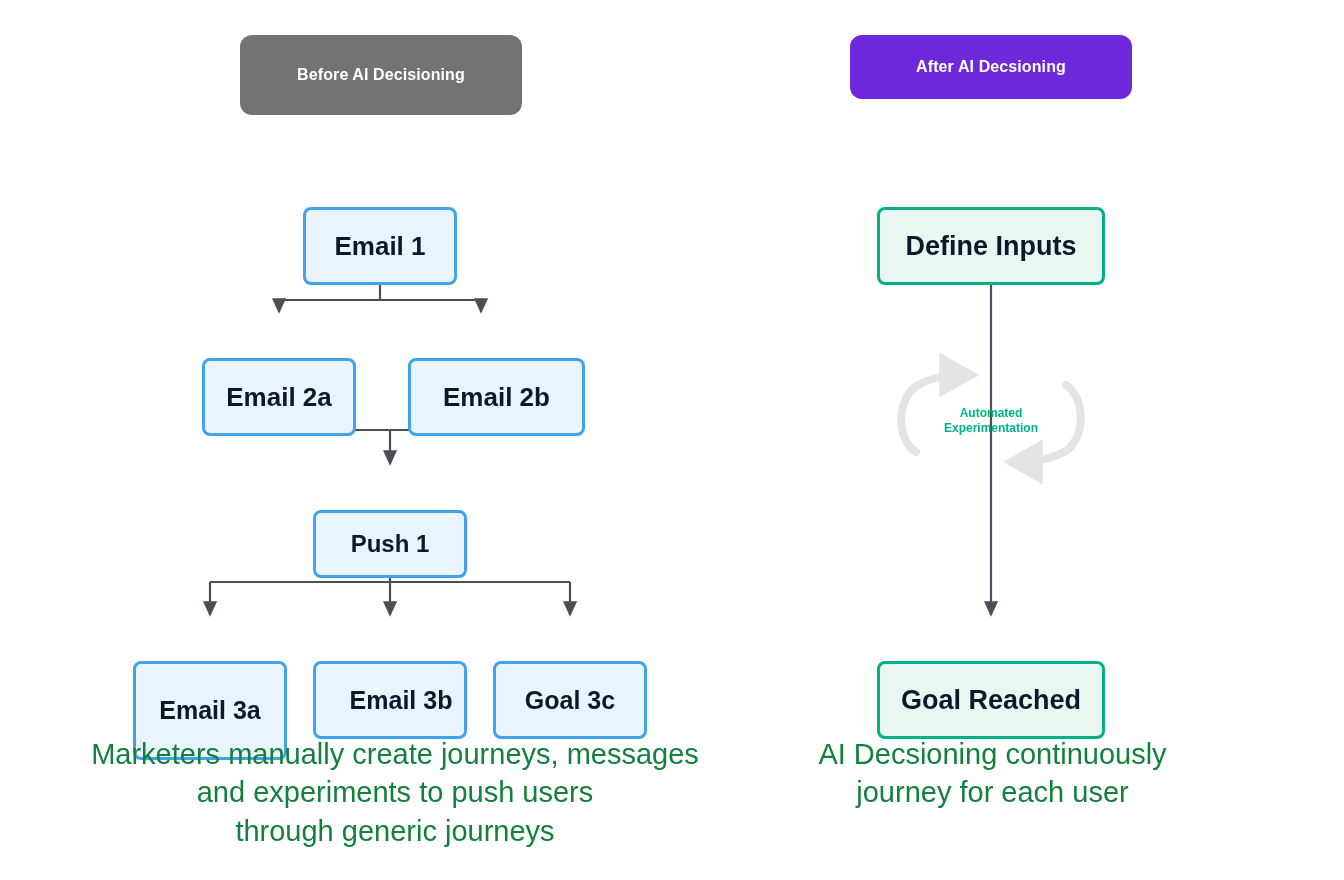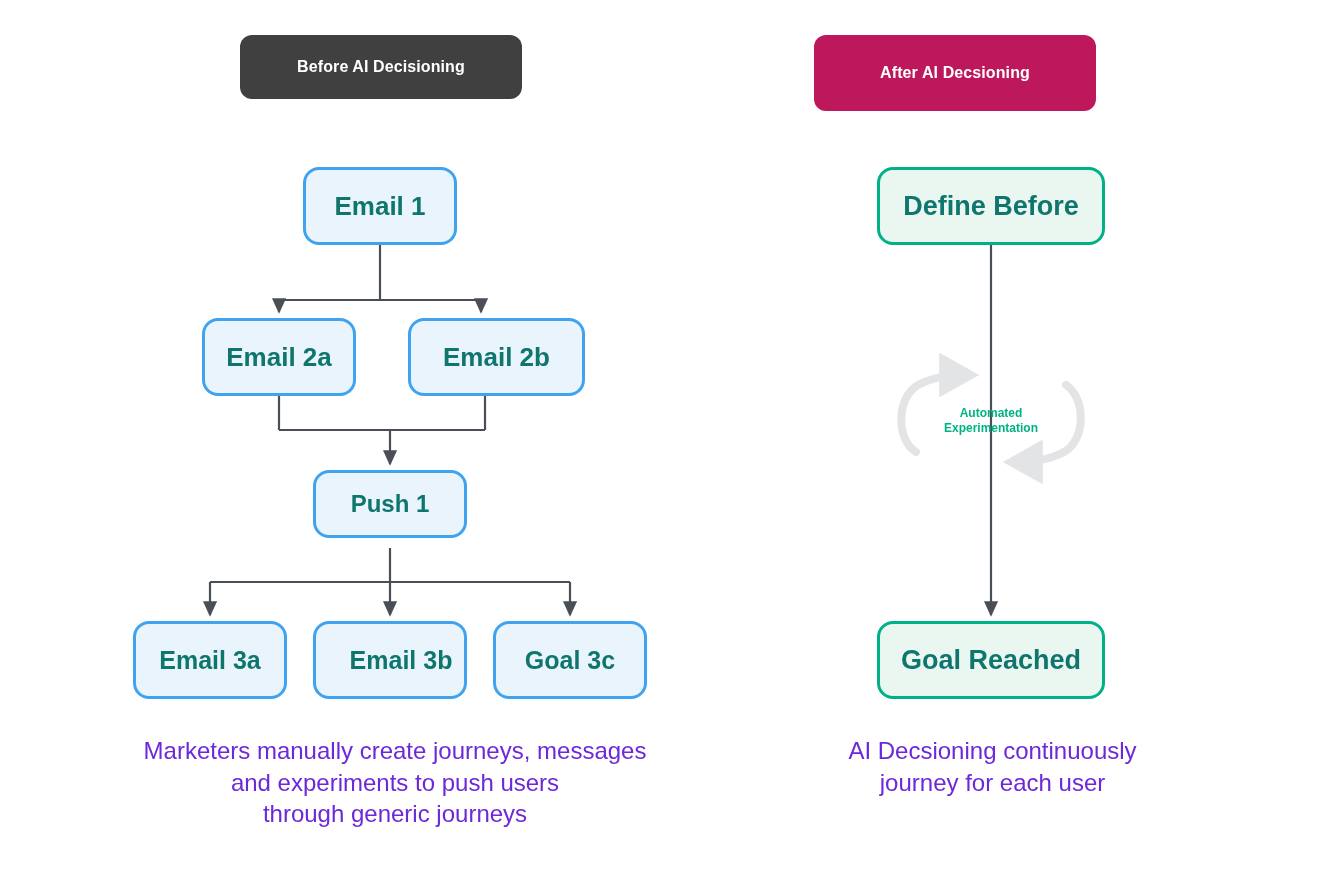--- a/index.html
+++ b/index.html
@@ -29,55 +29,56 @@
     justify-content: center;
     border-radius: 12px;
     color: #ffffff;
     font-weight: bold;
     font-size: 16px;
     letter-spacing: 0.1px;
     text-align: center;
   }
   #badge-before {
     left: 240px; top: 35px;
-    width: 282px; height: 64px;
-    background: #404040;
+    width: 282px; height: 80px;
+    background: #737373;
   }
   #badge-after {
-    left: 814px; top: 35px;
-    width: 282px; height: 76px;
-    background: #be185d;
+    left: 850px; top: 35px;
+    width: 282px; height: 64px;
+    background: #6d28d9;
   }
   
   .node {
     position: absolute;
     display: flex;
     align-items: center;
     justify-content: center;
     box-sizing: border-box;
-    border-radius: 16px;
+    border-radius: 8px;
     font-weight: bold;
-    color: #0f766e;
+    color: #0f172a;
     text-align: center;
     white-space: nowrap;
+    margin-top: 40px;
   }
   .node.blue {
     background: #e9f4fc;
     border: 3px solid #3fa3f0;
   }
   .node.green {
     background: #eaf7f1;
     border: 3px solid #00b087;
   }
   
   #node-email1   { left: 303px; top: 167px; width: 154px; height: 78px; font-size: 26px; }
   #node-email2a  { left: 202px; top: 318px; width: 154px; height: 78px; font-size: 26px; }
   #node-email2b  { left: 408px; top: 318px; width: 177px; height: 78px; font-size: 26px; }
   #node-push1    { left: 313px; top: 470px; width: 154px; height: 68px; font-size: 24px; }
-  #node-email3a  { left: 133px; top: 621px; width: 154px; height: 78px; font-size: 25px; }
+  #node-email3a  { left: 133px; top: 621px; width: 154px; height: 99px; font-size: 25px; }
   #node-email3b  { left: 313px; top: 621px; width: 154px; height: 78px; font-size: 25px; padding-left: 22px; }
   #node-email3c  { left: 493px; top: 621px; width: 154px; height: 78px; font-size: 25px; }
   
   #node-define   { left: 877px; top: 167px; width: 228px; height: 78px; font-size: 27px; }
   #node-goal     { left: 877px; top: 621px; width: 228px; height: 78px; font-size: 27px; }
   
   #cycle-label {
     position: absolute;
     left: 921px; top: 406px;
     width: 140px;
@@ -85,22 +86,22 @@
     color: #00b383;
     font-size: 12px;
     font-weight: bold;
     line-height: 1.25;
     pointer-events: none;
   }
   #cycle-label span { display: block; }
   
   .caption {
     position: absolute;
-    color: #6d28d9;
-    font-size: 24px;
+    color: #15803d;
+    font-size: 29px;
     line-height: 1.32;
     text-align: center;
   }
   #caption-left  { left: 60px;  top: 735px; width: 670px; }
   #caption-right { left: 745px; top: 735px; width: 495px; }
   .caption span { display: block; }
 </style>
 </head>
 <body>
 
@@ -160,21 +161,21 @@
 <div id="node-email3c" class="node blue">Goal 3c</div>
 
 <div id="caption-left" class="caption">
   <span>Marketers manually create journeys, messages</span>
   <span>and experiments to push users</span>
   <span>through generic journeys</span>
 </div>
 
 <div id="badge-after" class="badge">After AI Decsioning</div>
 
-<div id="node-define" class="node green">Define Before</div>
+<div id="node-define" class="node green">Define Inputs</div>
 
 <div id="node-goal" class="node green">Goal Reached</div>
 
 <div id="cycle-label">
   <span>Automated</span>
   <span>Experimentation</span>
 </div>
 
 <div id="caption-right" class="caption">
   <span>AI Decsioning continuously</span>

